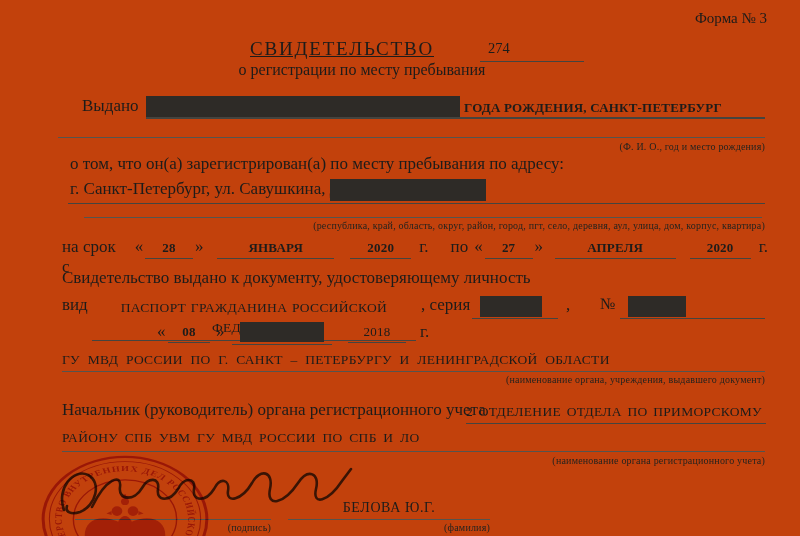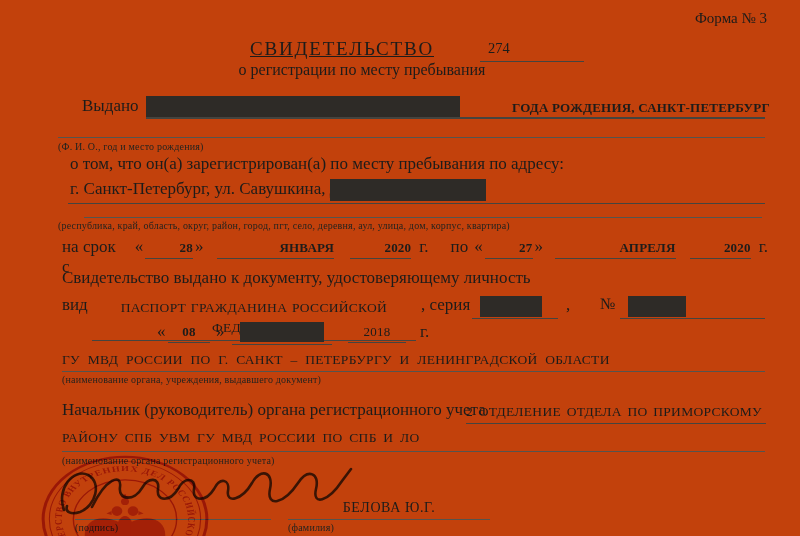--- a/index.html
+++ b/index.html
@@ -8,48 +8,48 @@
     background:#c2410c;
     font-family:"Liberation Serif", serif;
     color:#1d1c1a;
     padding-left:48px;
   }
   .abs{position:absolute;}
   .fs17{font-size:17px; line-height:22px;}
   .fs16{font-size:16px;}
   .fs15{font-size:15px;}
   .fs14{font-size:14px;}
-  .capt{font-size:10px; line-height:11px; color:#24231f; text-align:left; letter-spacing:.2px;}
+  .capt{font-size:10px; line-height:11px; color:#24231f; text-align:right; letter-spacing:.2px;}
   .capsval{font-size:13px; font-weight:bold; letter-spacing:.2px;}
   .capsline{font-size:13.5px; letter-spacing:.3px; word-spacing:4px; line-height:20px;}
   .bar{position:absolute; background:#2e2b27;}
   .uline{position:absolute; border-bottom:1.6px solid #45443f;}
   .hline{position:absolute; border-top:1.3px solid #55544e;}
   .center{text-align:center;}
-  .field{display:inline-block; text-align:right; border-bottom:1.6px solid #45443f; padding-bottom:2px;}
+  .field{display:inline-block; text-align:center; border-bottom:1.6px solid #45443f; padding-bottom:2px;}
   .periodrow{display:flex; align-items:baseline; font-size:17px;}
   .stamp-svg{mix-blend-mode:multiply; opacity:.85;}
   .sig-svg{mix-blend-mode:multiply; opacity:.92;}
 </style>
 </head>
 <body>
 
 <div class="page">
 
   <div class="abs fs15" style="left:655px; top:10px; width:112px; text-align:right;">Форма № 3</div>
 
   <div class="abs" style="left:250px; top:38px; font-size:19px; letter-spacing:1.8px;text-decoration:underline;">СВИДЕТЕЛЬСТВО</div>
 
   <div class="abs" style="left:480px; top:40px; width:96px; border-bottom:1.6px solid #45443f; padding-left:8px; font-size:14.5px; height:21px;">274</div>
 
   <div class="abs fs16 center" style="left:228px; top:61px; width:268px;">о регистрации по месту пребывания</div>
 
   <div class="abs fs17" style="left:82px; top:95px;">Выдано</div>
   <div class="bar" style="left:146px; top:96px; width:314px; height:21px;"></div>
-  <div class="abs capsval" style="left:464px; top:100px;margin-left:48px;">ГОДА РОЖДЕНИЯ, САНКТ-ПЕТЕРБУРГ</div>
+  <div class="abs capsval" style="left:464px; top:100px;">ГОДА РОЖДЕНИЯ, САНКТ-ПЕТЕРБУРГ</div>
   <div class="uline" style="left:146px; top:95px; width:619px; height:22px; border-bottom-width:2px;"></div>
 
   <div class="hline" style="left:58px; top:137px; width:707px;"></div>
   <div class="abs capt" style="left:58px; top:141px; width:707px;">(Ф. И. О., год и место рождения)</div>
 
   <div class="abs fs17" style="left:70px; top:153px;">о том, что он(а) зарегистрирован(а) по месту пребывания по адресу:</div>
 
   <div class="abs fs17" style="left:70px; top:178px;">г. Санкт-Петербург, ул. Савушкина, дом</div>
   <div class="bar" style="left:330px; top:179px; width:156px; height:22px;"></div>
   <div class="uline" style="left:68px; top:180px; width:697px; height:23px;"></div>

